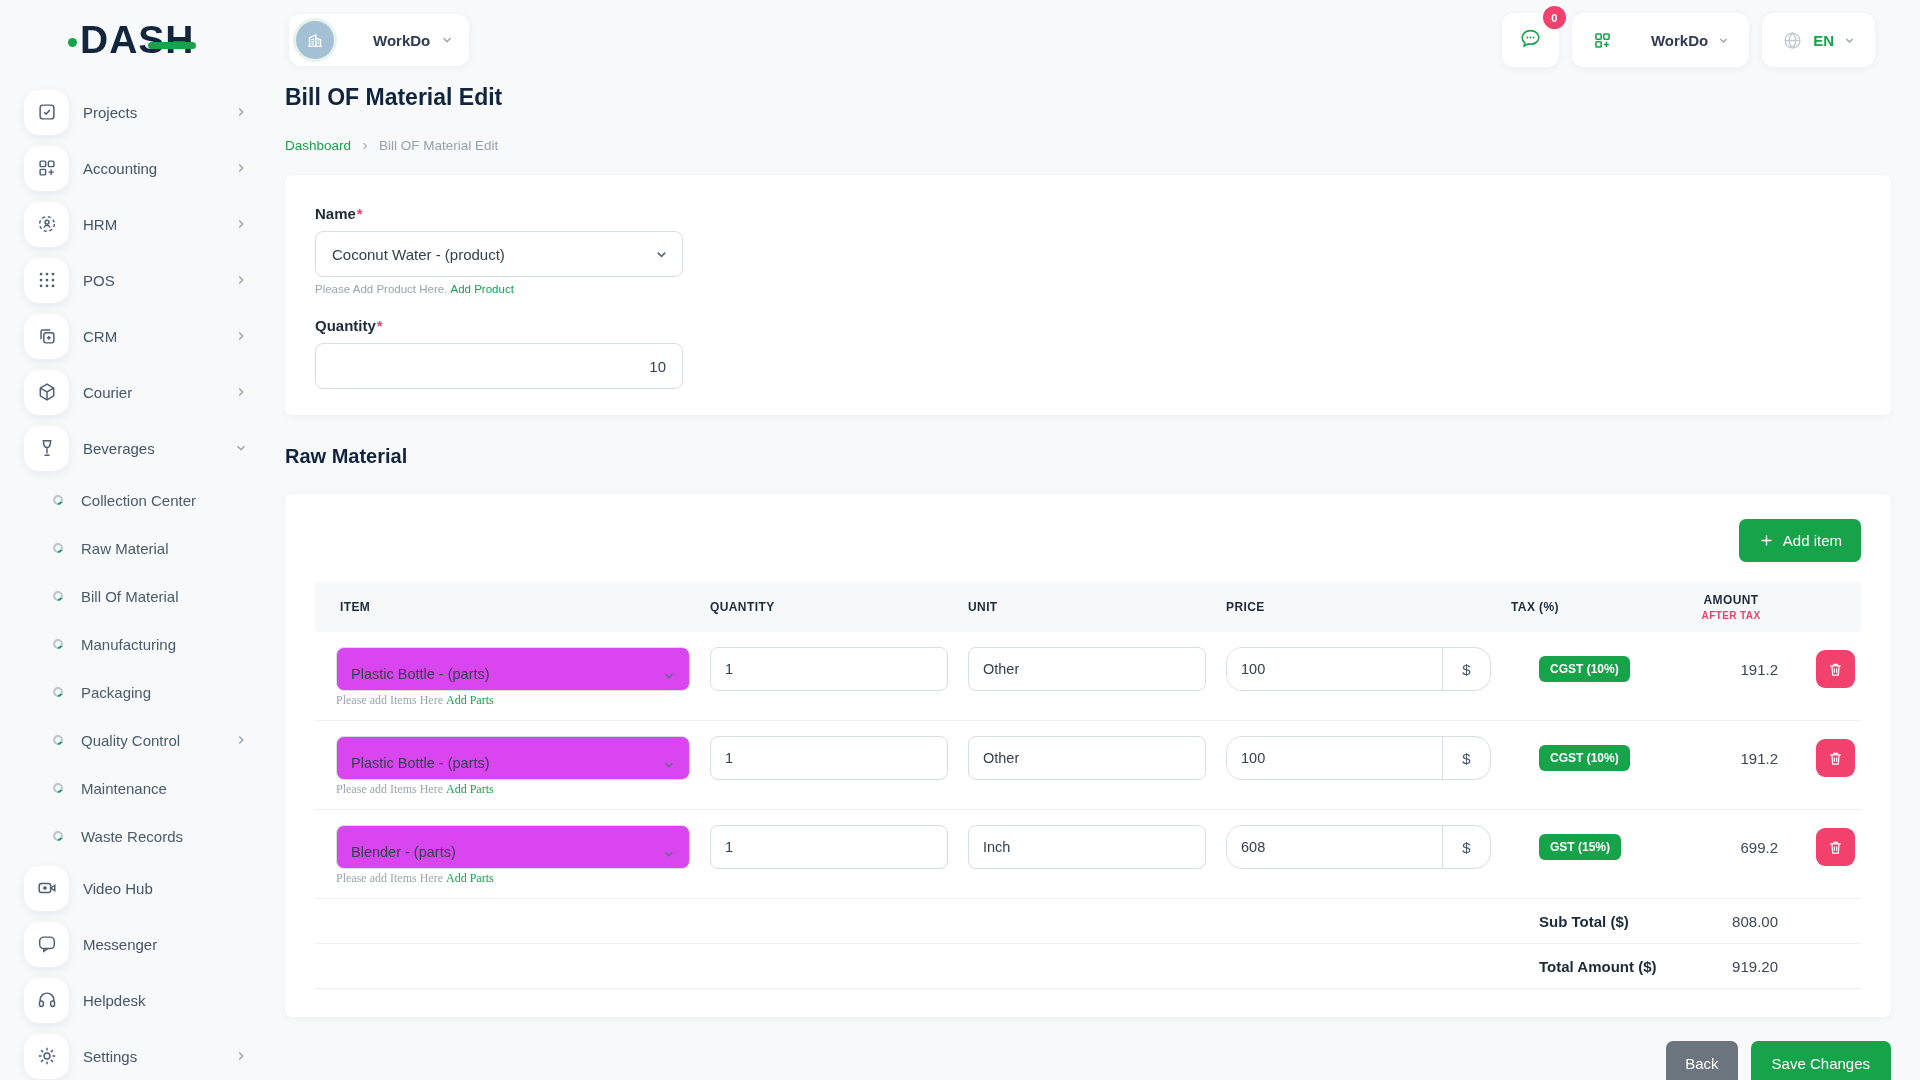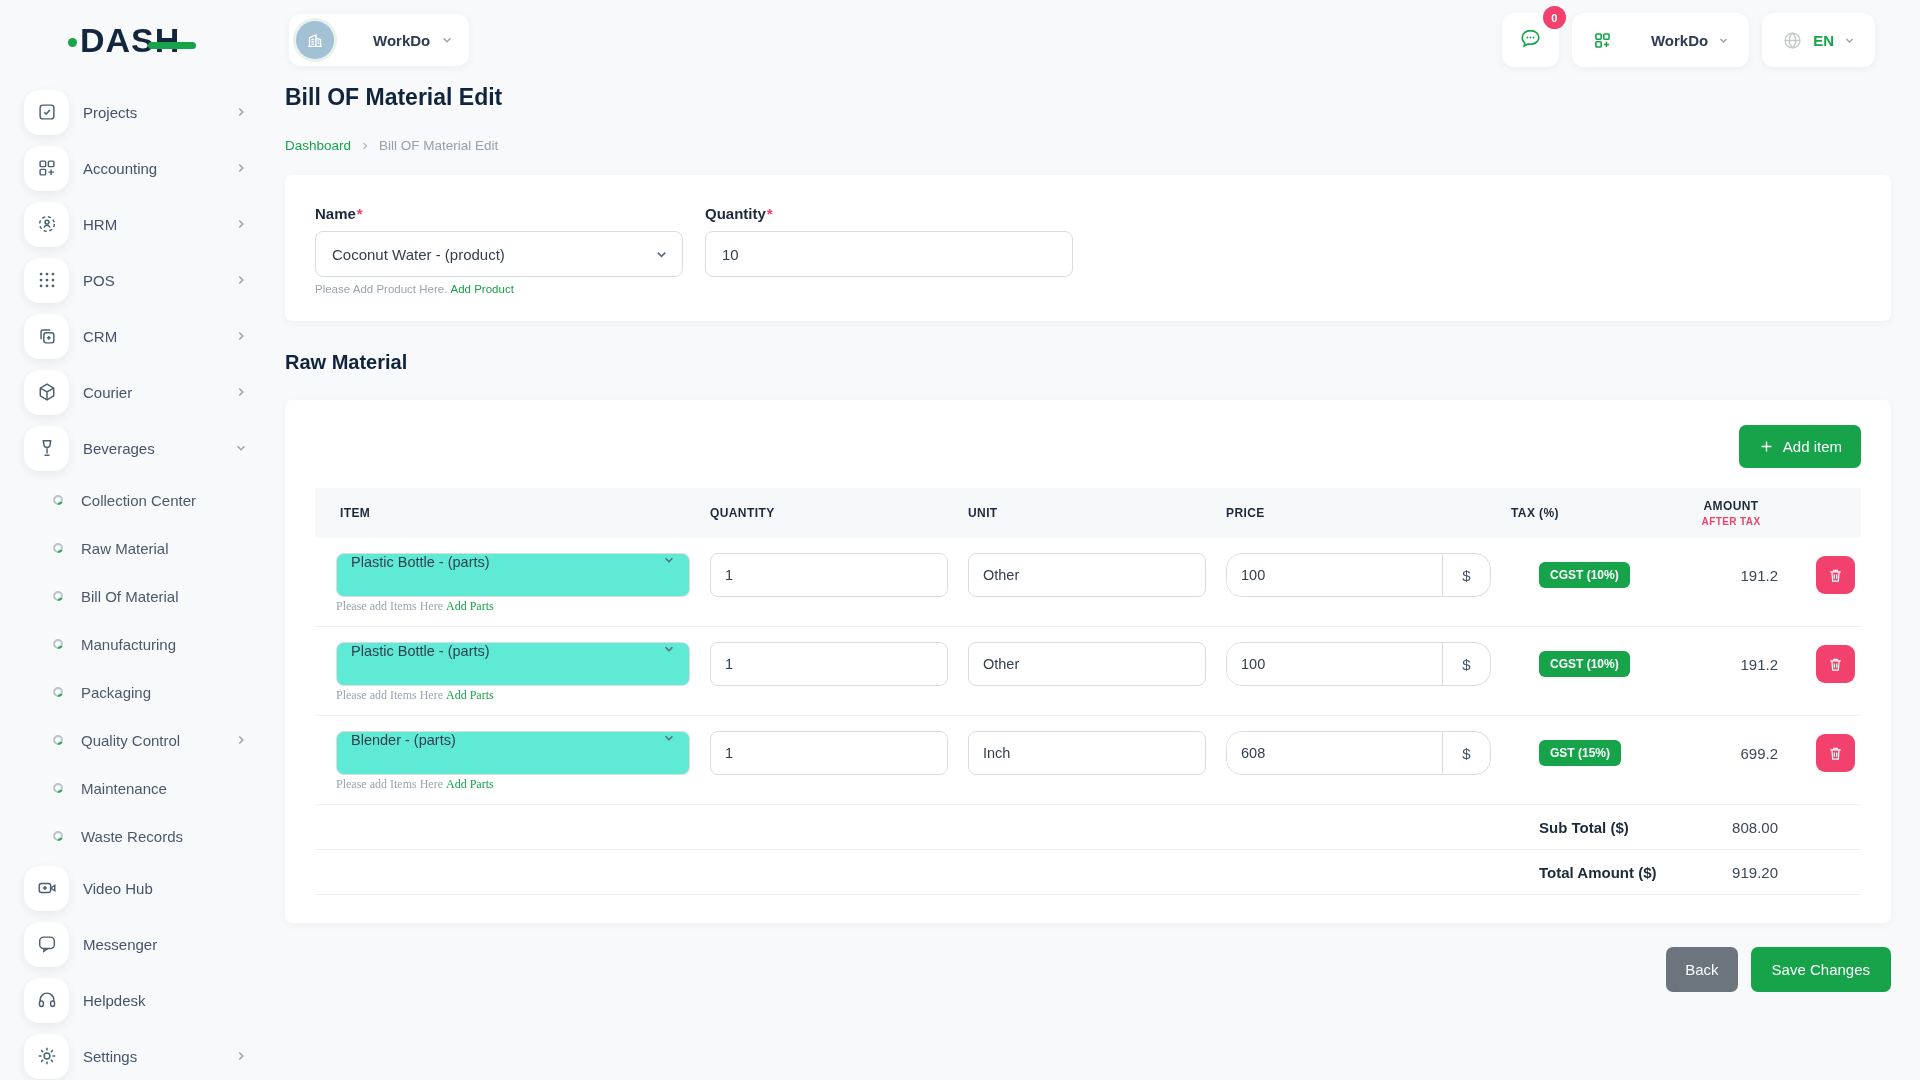--- a/index.html
+++ b/index.html
@@ -12,21 +12,21 @@
     --green:#16A34A; --pink:#F1416C; --navy:#14263C;
     --muted:#97a1ad; --border:#d8dde3; --line:#edeff2;
     --label:#44546a;
   }
   .app{ position:relative; width:1920px; height:1080px; }
 
   
   .sidebar{ position:absolute; left:0; top:0; bottom:0; width:285px; padding:18px 0 0 0; }
   .logo{ display:flex; align-items:center; padding-left:68px; height:44px; position:relative; }
   .logo-dot{ width:9px; height:9px; border-radius:50%; background:var(--green); margin-right:3px; margin-top:4px; }
-  .logo-text{ font-size:34px; font-weight:800; color:#13263e; letter-spacing:1px; }
+  .logo-text{ font-size:39px; font-weight:800; color:#13263e; letter-spacing:1px; }
   .logo-bar{ position:absolute; left:148px; top:24px; width:48px; height:7px; border-radius:4px; background:var(--green); }
   .nav{ margin-top:22px; }
   .nav-item{ display:flex; align-items:center; height:56px; padding:0 38px 0 24px; cursor:pointer; }
   .nav-tile{ width:45px; height:45px; border-radius:15px; background:#fff; box-shadow:0 3px 10px rgba(20,35,60,.07);
     display:flex; align-items:center; justify-content:center; color:#4e5f73; flex:0 0 45px; }
   .nav-tile svg{ width:22px; height:22px; }
   .nav-label{ margin-left:14px; font-size:15px; font-weight:500; color:var(--label); flex:1; }
   .nav-chev{ color:#9aa5b1; display:flex; }
   .nav-chev svg{ width:12px; height:12px; }
   .nav-sub{ display:flex; align-items:center; height:48px; padding:0 38px 0 52px; cursor:pointer; }
@@ -57,51 +57,51 @@
   .lang-label{ font-size:15px; font-weight:600; color:var(--green); }
 
   
   .content{ padding:14px 29px 0 0; }
   .page-title{ font-size:23px; font-weight:700; color:#10243e; }
   .breadcrumb{ display:flex; align-items:center; gap:9px; margin-top:27px; font-size:13.5px; }
   .bc-link{ color:var(--green); cursor:pointer; }
   .bc-sep{ color:#aab3bd; display:flex; } .bc-sep svg{ width:10px; height:10px; }
   .bc-current{ color:#97a1ad; }
   .card{ background:#fff; border-radius:7px; box-shadow:0 2px 8px rgba(20,35,60,.04); }
-  .form-card{ margin-top:22px; padding:30px 30px 26px 30px; display:flex; gap:22px; }
+  .form-card{ margin-top:22px; padding:30px 30px 26px 30px; display:flex; gap:22px;flex-direction:column; }
   .field{ width:368px; }
   .field-label{ font-size:15px; font-weight:700; color:#1c2a3a; }
   .req{ color:var(--pink); margin-left:1px; }
   .select{ margin-top:9px; height:46px; border:1px solid var(--border); border-radius:8px; background:#fff;
     display:flex; align-items:center; padding:0 14px 0 16px; font-size:15px; color:#333f4f; cursor:pointer; }
   .select .sel-text{ flex:1; }
   .select .chev{ color:#5a6b7f; display:flex; } .select .chev svg{ width:13px; height:13px; }
   .tf-input{ margin-top:9px; width:100%; height:46px; border:1px solid var(--border); border-radius:8px;
-    padding:0 16px; font-size:15px; color:#333f4f; font-family:inherit; background:#fff; }
+    padding:0 16px; font-size:15px; color:#333f4f; font-family:inherit; background:#fff;text-align:right; }
   .helper{ margin-top:6px; font-size:11.5px; color:#9aa4af; }
   .green-link{ color:var(--green); cursor:pointer; font-weight:500;text-align:center; }
 
   .section-title{ margin-top:30px; font-size:20px; font-weight:700; color:#10243e; }
   .table-card{ margin-top:26px; padding:25px 30px 28px 30px; margin-bottom:0; }
   .add-item-row{ display:flex; justify-content:flex-end; }
   .btn{ border:none; border-radius:7px; font-family:inherit; font-size:15px; font-weight:500; color:#fff; cursor:pointer; }
   .btn-add{ background:var(--green); height:43px; padding:0 19px; display:flex; align-items:center; gap:8px; }
   .btn-add svg{ width:17px; height:17px; }
 
   .tgrid{ display:grid; grid-template-columns:375px 258px 258px 285px 175px 130px 64px; align-items:start; }
   .thead{ margin-top:20px; background:#f7f8fa; border-radius:3px; height:50px; align-items:center; }
   .th{ font-size:12px; font-weight:700; color:#1c2a3a; letter-spacing:.4px; padding-left:20px; }
   .th-item{ padding-left:25px; }
   .th-amount{ text-align:center; padding-left:0; }
   .after-tax{ font-size:10px; color:var(--pink); font-weight:700; margin-top:3px; letter-spacing:.4px; }
   .trow{ border-bottom:1px solid var(--line); padding:15px 0 12px 0; }
   .cell{ padding-left:20px; }
   .item-cell{ padding-left:21px; }
-  .tselect{ height:44px; border:1px solid var(--border); border-radius:8px; display:flex; align-items:flex-start;
-    padding:0 14px 0 14px; font-size:14.5px; color:#333f4f; cursor:pointer; background:#5eead4; }
+  .tselect{ height:44px; border:1px solid var(--border); border-radius:8px; display:flex; align-items:flex-end;
+    padding:0 14px 8px 14px; font-size:14.5px; color:#333f4f; cursor:pointer; background:#d946ef; }
   .tselect .sel-text{ flex:1; }
   .tselect .chev{ color:#5a6b7f; display:flex; } .tselect .chev svg{ width:12px; height:12px; }
   .cell-helper{ margin-top:2px; font-size:12px; color:#9aa4af;font-family:Liberation Serif, serif; }
   .tinput{ width:100%; height:44px; border:1px solid var(--border); border-radius:8px; padding:0 14px;
     font-size:14.5px; color:#333f4f; font-family:inherit; background:#fff; }
   .igroup{ display:flex; height:44px; border:1px solid var(--border); border-radius:16px; overflow:hidden; background:#fff;justify-content:flex-end; }
   .igroup input{ border:none; flex:1; min-width:0; padding:0 14px; font-size:14.5px; color:#333f4f; font-family:inherit; outline:none; }
   .isuffix{ width:48px; border-left:1px solid var(--border); display:flex; align-items:center; justify-content:center;
     font-size:15px; color:#44546a; }
   .vcenter{ height:44px; display:flex; align-items:center; }

